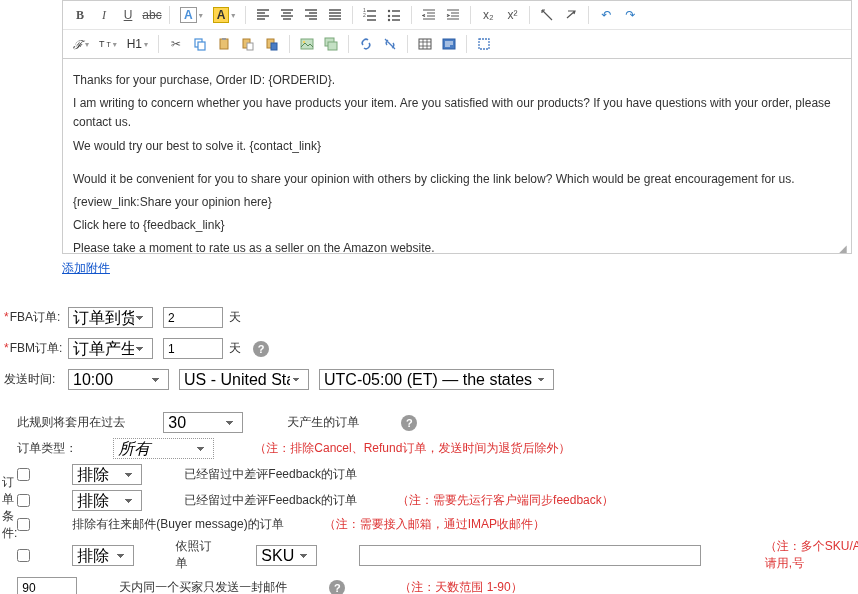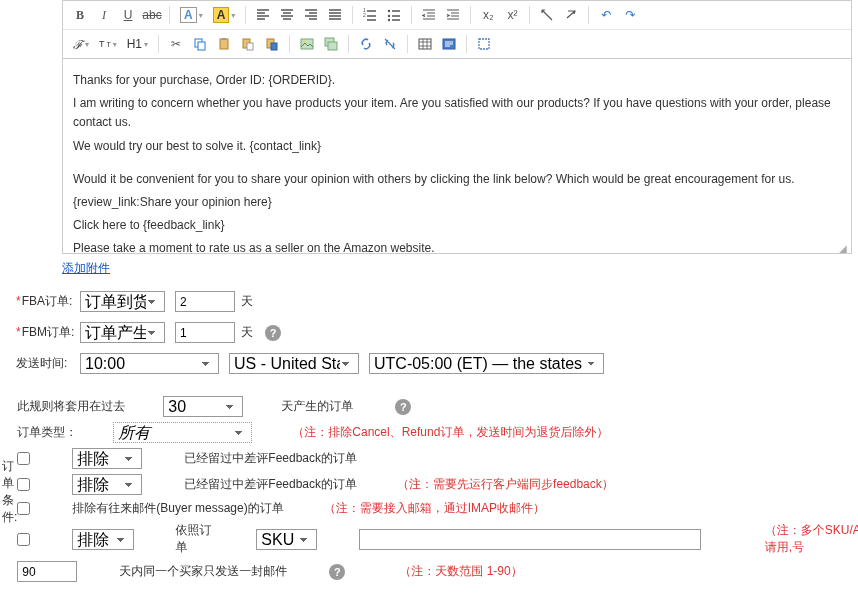--- a/index.html
+++ b/index.html
@@ -24,21 +24,21 @@
 
 .editor-body { border: 1px solid #ccc; border-top: none; padding: 12px 10px; height: 195px; overflow: hidden; font-size: 12px; line-height: 1.6; color: #333; position: relative; }
 .editor-body p { margin-bottom: 4px; }
 .editor-body .blank { height: 10px; }
 .resize-handle { position: absolute; right: 2px; bottom: 2px; width: 10px; height: 10px; cursor: nwse-resize; color: #aaa; font-size: 10px; }
 
 
 .attach-link { color: #1155cc; text-decoration: underline; cursor: pointer; display: inline-block; margin: 6px 0 0 62px; }
 
 
-.form-section { margin-top: 14px; padding-left: 16px; }
+.form-section { margin-top: 30px; padding-left: 4px; }
 .form-row { display: flex; align-items: center; margin-bottom: 10px; }
 .label-col { width: 64px; text-align: left; font-size: 12px; color: #333; }
 .label-col.req::before { content: "*"; color: #d33; margin-right: 1px; }
 .sel { height: 21px; border: 1px solid #999; background: #fff; font-size: 16px; padding: 0 18px 0 4px; appearance: none; background-image: linear-gradient(45deg, transparent 50%, #666 50%), linear-gradient(135deg, #666 50%, transparent 50%); background-position: calc(100% - 12px) 8px, calc(100% - 8px) 8px; background-size: 4px 4px, 4px 4px; background-repeat: no-repeat; }
 .inp { height: 21px; border: 1px solid #999; padding: 0 4px; font-size: 12px; }
 .unit { margin-left: 6px; margin-right: 6px; }
 .help-icon { display: inline-flex; width: 16px; height: 16px; background: #999; color: #fff; border-radius: 50%; align-items: center; justify-content: center; font-size: 11px; font-weight: bold; cursor: pointer; margin-left: 6px; }
 .gap { width: 10px; display: inline-block; }
 
 
@@ -46,21 +46,21 @@
 .cond-row { display: flex; align-items: center; margin-bottom: 6px; flex-wrap: nowrap; }
 .cond-label { width: 64px; font-size: 12px; }
 .cond-body { flex: 1; }
 .line { display: flex; align-items: center; margin-bottom: 5px; font-size: 12px; gap: 36px; }
 .note-paren { color: #d33; margin-left: 4px; }
 .cb { width: 13px; height: 13px; margin-right: 6px; cursor: pointer; }
 .w60 { width: 60px; }
 .w70 { width: 70px; }
 .w80 { width: 80px; }
 .w85 { width: 85px; }
-.w115 { width: 139px; }
+.w115 { width: 101px; }
 .w200 { width: 200px; }
 .sku-input { width: 420px; }
 .ml { margin-left: 6px; }
 .dotted { border-style: dotted; font-style: italic; }
 </style>
 </head>
 <body>
 
 <div class="container">
   <div class="editor-wrap" style="margin-left:62px; margin-right:6px;">
@@ -276,21 +276,21 @@
     </div>
   </div>
 
   
   <div class="cond-block">
     <div class="cond-row">
       <span class="cond-label">订单条件:</span>
       <div class="cond-body">
         <div class="line">
           <span>此规则将套用在过去</span>
-          <select class="sel w80 ml" style="margin-left:2px;margin-right:2px;"><option>30</option></select>
+          <select class="sel w80 ml" style="margin-left:2px;margin-right:8px;"><option>30</option></select>
           <span>天产生的订单</span>
           <span class="help-icon">?</span>
         </div>
         <div class="line">
           <span>订单类型：</span>
           <select class="sel w115 dotted"><option>所有</option></select>
           <span class="note-paren">（注：排除Cancel、Refund订单，发送时间为退货后除外）</span>
         </div>
         <div class="line">
           <input type="checkbox" class="cb" style="">

